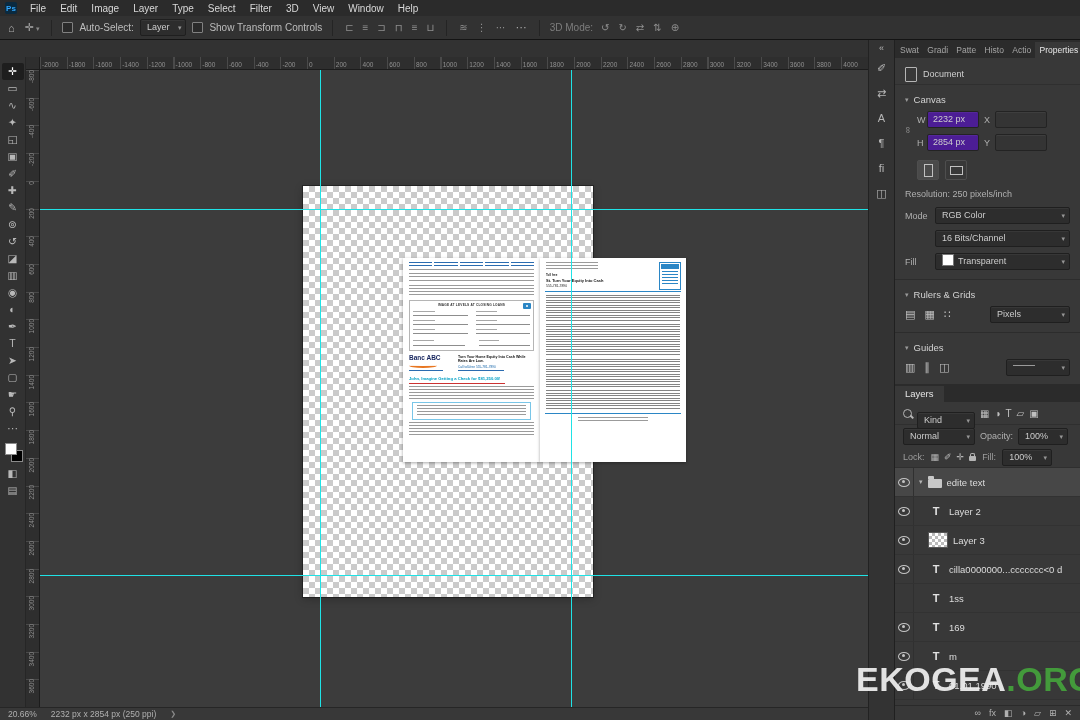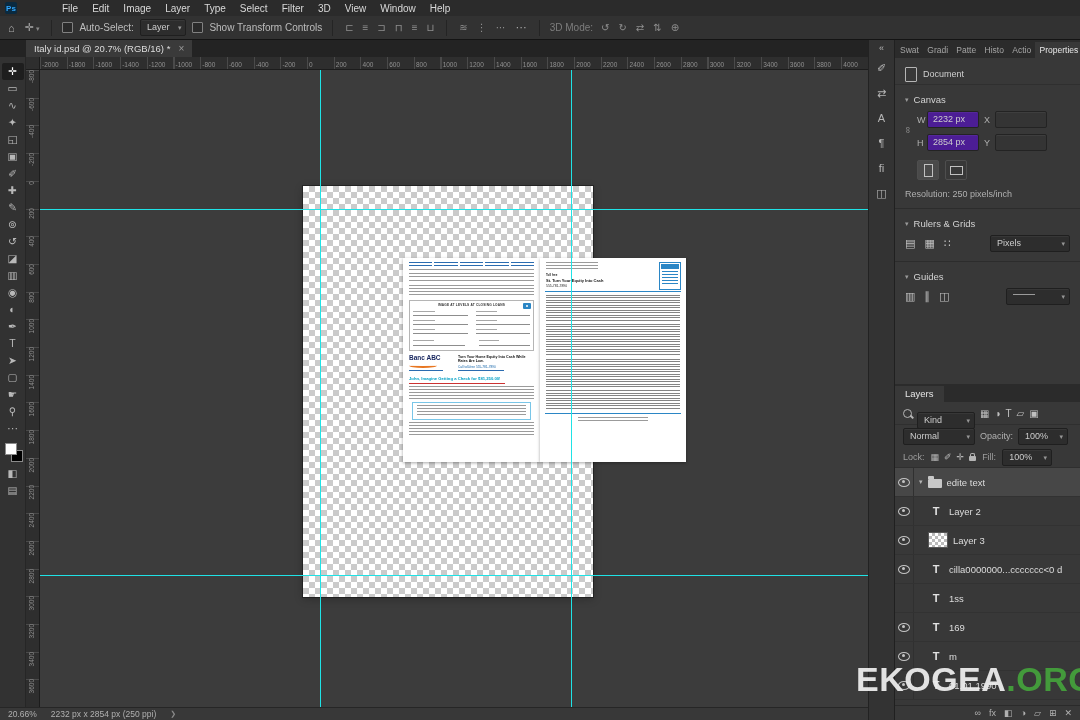--- a/index.html
+++ b/index.html
@@ -1,20 +1,20 @@
 <!DOCTYPE html>
 <html><head>
 <meta charset="utf-8">
 <style>
   html,body{margin:0;padding:0;background:#222;}
   #app{position:relative;width:1080px;height:720px;overflow:hidden;background:#323232;
        font-family:"Liberation Sans","DejaVu Sans",sans-serif;color:#cfcfcf;-webkit-font-smoothing:antialiased;}
   
   #menubar{position:absolute;left:0;top:0;width:1080px;height:16px;background:#2b2b2b;border-bottom:1px solid #1c1c1c;
-           display:flex;align-items:center;font-size:10px;color:#d8d8d8;gap:32px;}
+           display:flex;align-items:center;font-size:10px;color:#d8d8d8;}
   #ps-logo{width:12px;height:12px;margin:0 6px 0 5px;background:#0a2a40;color:#31a8ff;font-size:8px;font-weight:bold;
            display:flex;align-items:center;justify-content:center;border-radius:2px;}
   #menu-items{display:flex;height:100%;align-items:center;}
   .mitem{padding:0 7px;cursor:default;}
   
   #optionsbar{position:absolute;left:0;top:16px;width:1080px;height:24px;background:#323232;border-bottom:1px solid #141414;
               display:flex;align-items:center;font-size:10px;color:#bdbdbd;gap:6px;padding-left:6px;box-sizing:border-box;}
   .obtn{color:#a9a9a9;font-size:11px;padding:0 2px;}
   .toolopt .caret{font-size:7px;color:#8a8a8a;margin-left:2px;}
   .vsep{width:1px;height:16px;background:#242424;margin:0 4px;}
@@ -226,26 +226,20 @@
     <span class="olabel dim3d">3D Mode:</span>
     <span id="mode3d-icons" class="igroup">
         <span class="obtn">↺</span>
         <span class="obtn">↻</span>
         <span class="obtn">⇄</span>
         <span class="obtn">⇅</span>
         <span class="obtn">⊕</span>
       </span>
   </div>
 
-  <div id="tabbar">
-    <div class="doctab">
-      <span>Italy id.psd @ 20.7% (RGB/16) *</span>
-      <span class="tabclose">×</span>
-    </div>
-  </div>
 
   <div id="toolbar">
     <div id="tools">
         <div class="tool sel">✛</div>
         <div class="tool">▭</div>
         <div class="tool">∿</div>
         <div class="tool">✦</div>
         <div class="tool">◱</div>
         <div class="tool">▣</div>
         <div class="tool">✐</div>
@@ -465,20 +459,28 @@
         <span class="ob active">
             <span class="port"></span>
           </span>
         <span class="ob">
             <span class="land"></span>
           </span>
       </div>
 
       <div class="resline">Resolution: 250 pixels/inch</div>
 
+      <div class="modegrid">
+        <span class="lab">Mode</span>
+        <span class="dd"><span>RGB Color</span></span>
+        <span></span>
+        <span class="dd"><span>16 Bits/Channel</span></span>
+        <span class="lab">Fill</span>
+        <span class="dd"><span class="fillsw"></span><span>Transparent</span></span>
+      </div>
 
       <div class="sep"></div>
 
       <div class="sechead">
         <span class="sc">▾</span>
         <span>Rulers &amp; Grids</span>
       </div>
       <div class="iconrow" id="ruler-icons">
         <span class="dd" style="min-width:56px;order:99;"><span>Pixels</span></span>
       <span class="ibtn">▤</span>

